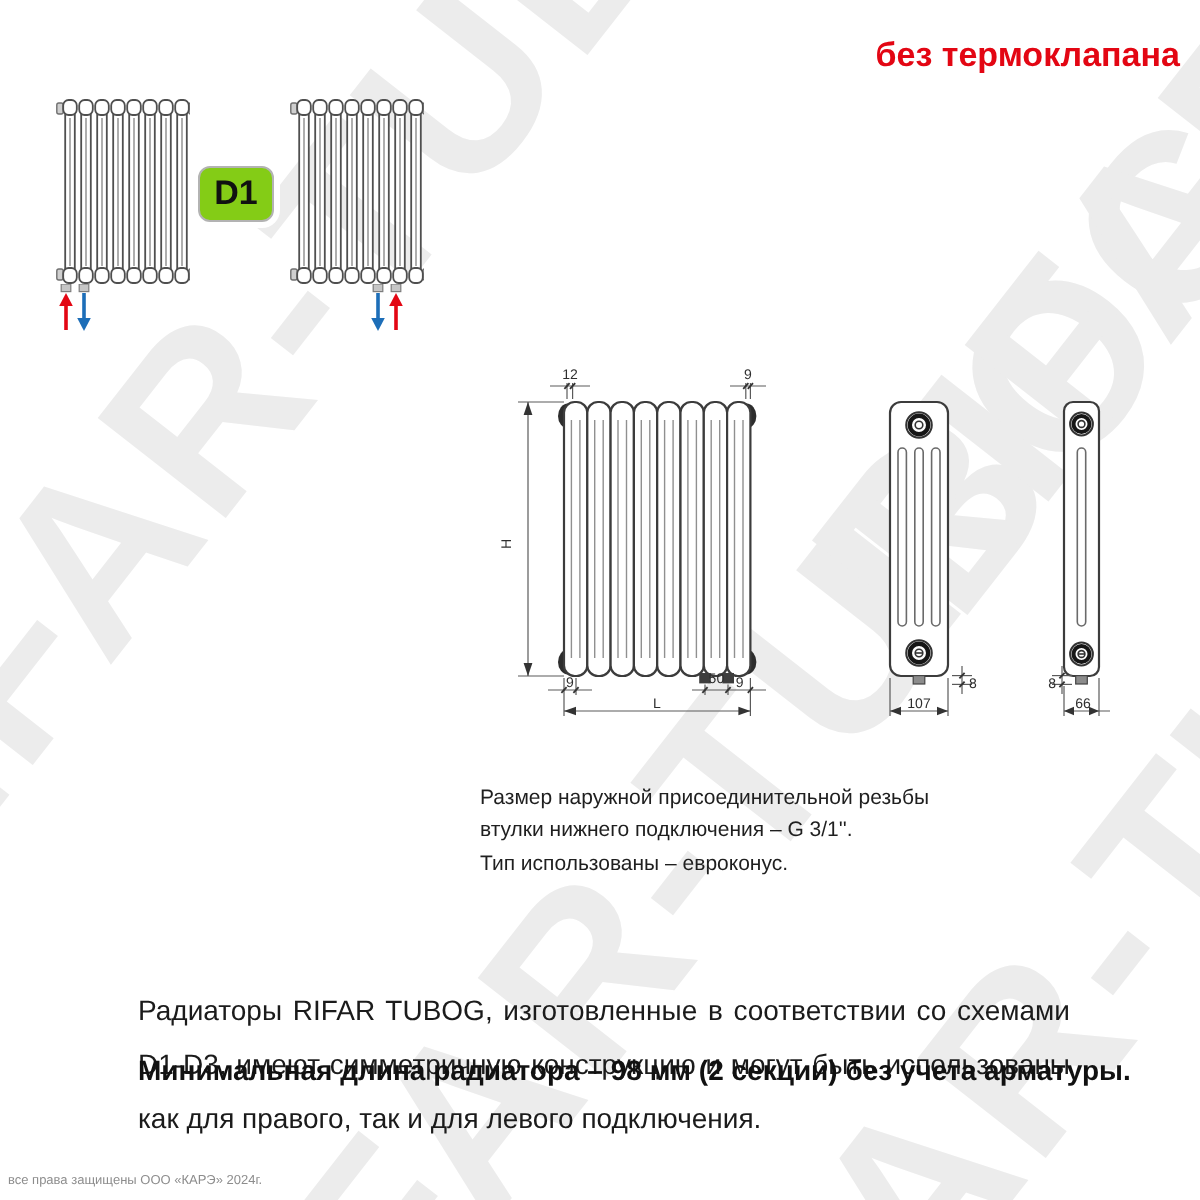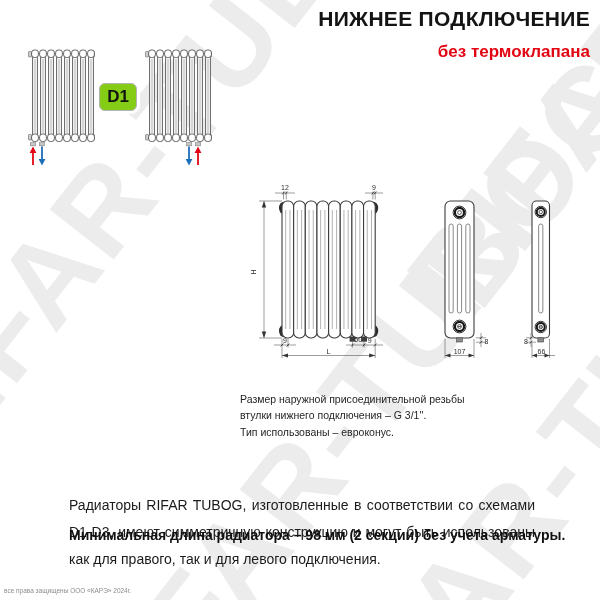--- a/index.html
+++ b/index.html
@@ -104,21 +104,20 @@
       </symbol>
       <symbol id="arr-down" viewBox="0 0 10 24">
         <rect x="2.6" y="0" width="4.8" height="3.8" fill="#c6c6c6" stroke="#7d7d7d" stroke-width="0.6"></rect>
         <rect x="4.1" y="4.5" width="1.8" height="12.5" fill="currentColor"></rect>
         <polygon points="5,23.5 1.6,17 8.4,17" fill="currentColor"></polygon>
       </symbol>
     </defs>
   </svg>
 
   <div class="title">
-    <div class="l1">НИЖНЕЕ ПОДКЛЮЧЕНИЕ</div>
     <div class="l2">без термоклапана</div>
   </div>
 
   <div class="scheme-row" id="row-d1">
     <svg class="rad left" viewBox="-3 0 70 94">
         <use href="#rad8"></use>
       </svg>
     <svg class="rad right" viewBox="-3 0 70 94">
         <use href="#rad8"></use>
       </svg>

